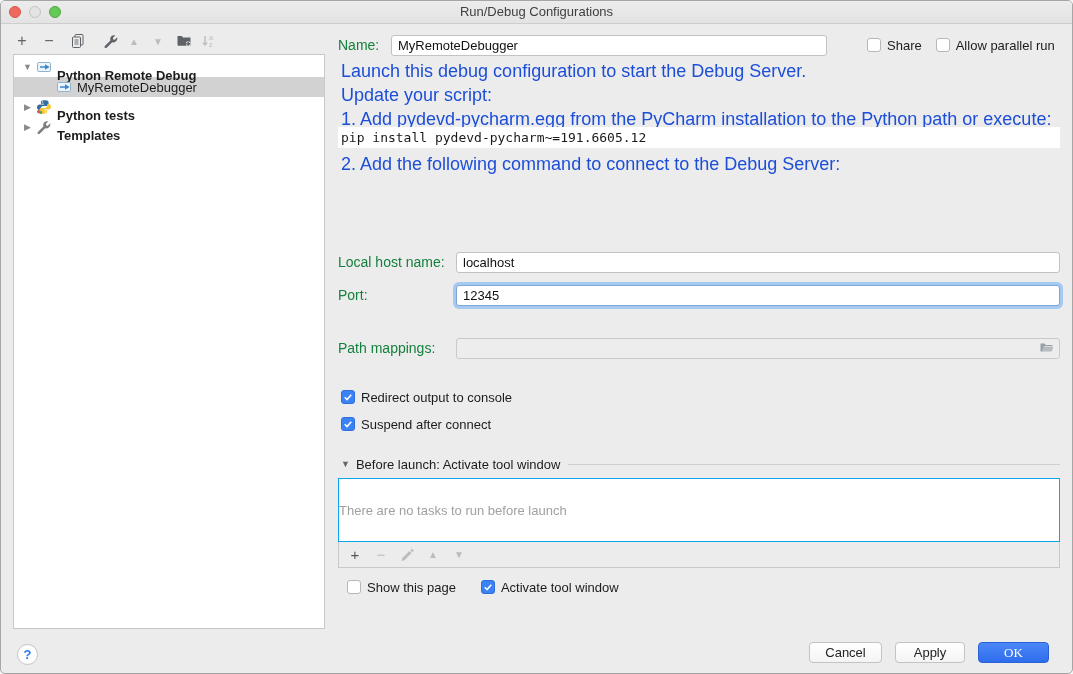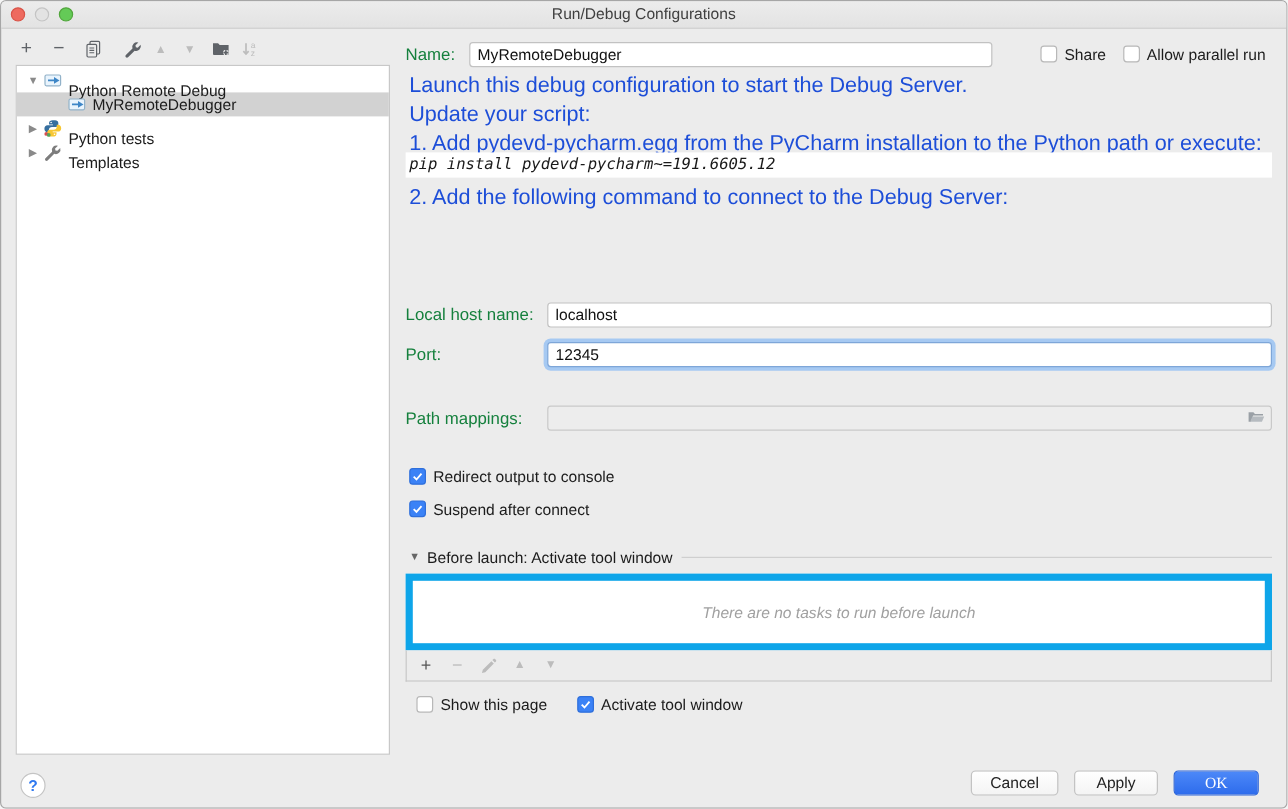--- a/index.html
+++ b/index.html
@@ -25,21 +25,21 @@
   #tree-panel{position:absolute;left:12px;top:53px;width:312px;height:575px;
     background:#ffffff;border:1px solid #c8c8c8;box-sizing:border-box;padding-top:2px;}
   .tree-row{display:flex;align-items:center;height:20px;font-size:13px;color:#1c1c1c;}
   .tree-row.selected{background:#d2d2d2;}
   .tree-row .arrow{width:13px;margin-left:7px;font-size:9px;color:#8a8a8a;text-align:center;flex:0 0 auto;}
   .tree-row .spacer{width:13px;margin-left:7px;flex:0 0 auto;}
   .tree-row .t-icon{width:16px;height:16px;margin:0 5px 0 2px;flex:0 0 auto;}
   .tree-row .t-icon svg{width:16px;height:16px;}
   .tree-row.lvl2{padding-left:20px;}
   .tree-row .lbl{white-space:nowrap;}
-  .tree-row .lbl.bold{font-weight:400;margin-top:16px;}
+  .tree-row .lbl.bold{font-weight:700;margin-top:16px;}
   .frm-label{font-size:14px;color:#15803d;}
   .para{position:absolute;left:340px;font-size:18px;color:#1d4ed8;white-space:nowrap;}
   .codebg{position:absolute;left:337px;width:722px;background:#ffffff;}
   .mono{font-family:"DejaVu Sans Mono",monospace;font-size:13px;color:#1a1a1a;white-space:pre;}
   .text-field{box-sizing:border-box;height:21px;border:1px solid #c2c2c2;border-radius:3px;
     background:#ffffff;font-size:13px;color:#111;padding:0 6px;outline:none;
     font-family:"Liberation Sans",sans-serif;}
   .text-field.focused{border:1px solid #7ea6d8;box-shadow:0 0 0 3px #a6c9f2;}
   .text-field.disabledish{background:#ededed;border:1px solid #c9c9c9;}
   .form-row{position:absolute;display:flex;align-items:center;}
@@ -49,22 +49,22 @@
   .cb.checked{background:#3b82f6;border:1px solid #2f6fdb;}
   .cb svg{width:12px;height:12px;}
   .cb-label{font-size:13px;color:#1c1c1c;margin-left:6px;white-space:nowrap;}
   
   #bl-header{position:absolute;left:340px;top:455px;width:719px;height:16px;
     display:flex;align-items:center;}
   #bl-header .arrow{font-size:9px;color:#666;margin-right:6px;}
   #bl-header .bl-title{font-size:13px;color:#1c1c1c;white-space:nowrap;}
   #bl-header .line{flex:1;height:1px;background:#cfcfcf;margin-left:8px;}
   #tasks-box{position:absolute;left:337px;top:477px;width:722px;height:64px;
-    background:#ffffff;border:6px solid #0ea5e9;box-sizing:border-box;
-    display:flex;align-items:center;justify-content:center;font-style:italic;}
+    background:#ffffff;border:1px solid #0ea5e9;box-sizing:border-box;
+    display:flex;align-items:center;justify-content:flex-start;}
   #tasks-box .empty{font-size:13px;color:#a0a0a0;}
   #tasks-toolbar{position:absolute;left:337px;top:541px;width:722px;height:26px;
     background:#ececec;border:1px solid #c8c8c8;border-top:none;box-sizing:border-box;
     display:flex;align-items:center;padding-left:8px;gap:10px;}
   #tasks-toolbar .tt-icon{width:16px;height:16px;display:flex;align-items:center;
     justify-content:center;font-size:15px;color:#555;}
   #tasks-toolbar .tt-icon.disabled{color:#bcbcbc;}
   #tasks-toolbar .tt-icon svg{width:15px;height:15px;}
   
   .btn{position:absolute;top:641px;height:21px;box-sizing:border-box;border:1px solid #c3c3c3;
@@ -172,21 +172,21 @@
     <span class="cb" style="margin-left:40px"></span>
     <span class="cb-label">Share</span>
     <span class="cb" style="margin-left:14px"></span>
     <span class="cb-label">Allow parallel run</span>
   </div>
 
   <div class="para" style="top:60px">Launch this debug configuration to start the Debug Server.</div>
   <div class="para" style="top:84px">Update your script:</div>
   <div class="para" style="top:108px">1. Add pydevd-pycharm.egg from the PyCharm installation to the Python path or execute:</div>
 
-  <div class="codebg" style="top:126px;height:21px;display:flex;align-items:center;font-style:italic;">
+  <div class="codebg" style="top:126px;height:21px;display:flex;align-items:center;">
     <span class="mono" style="padding-left:3px">pip install pydevd-pycharm~=191.6605.12</span>
   </div>
 
   <div class="para" style="top:153px">2. Add the following command to connect to the Debug Server:</div>
 
 
   <div class="form-row" style="left:337px;top:249px;height:24px;width:722px;">
     <span class="frm-label" style="width:110px;flex:0 0 auto;">Local host name:</span>
     <input class="text-field" style="margin-left: 8px; flex: 1 1 0%;" spellcheck="false" value="localhost">
   </div>

